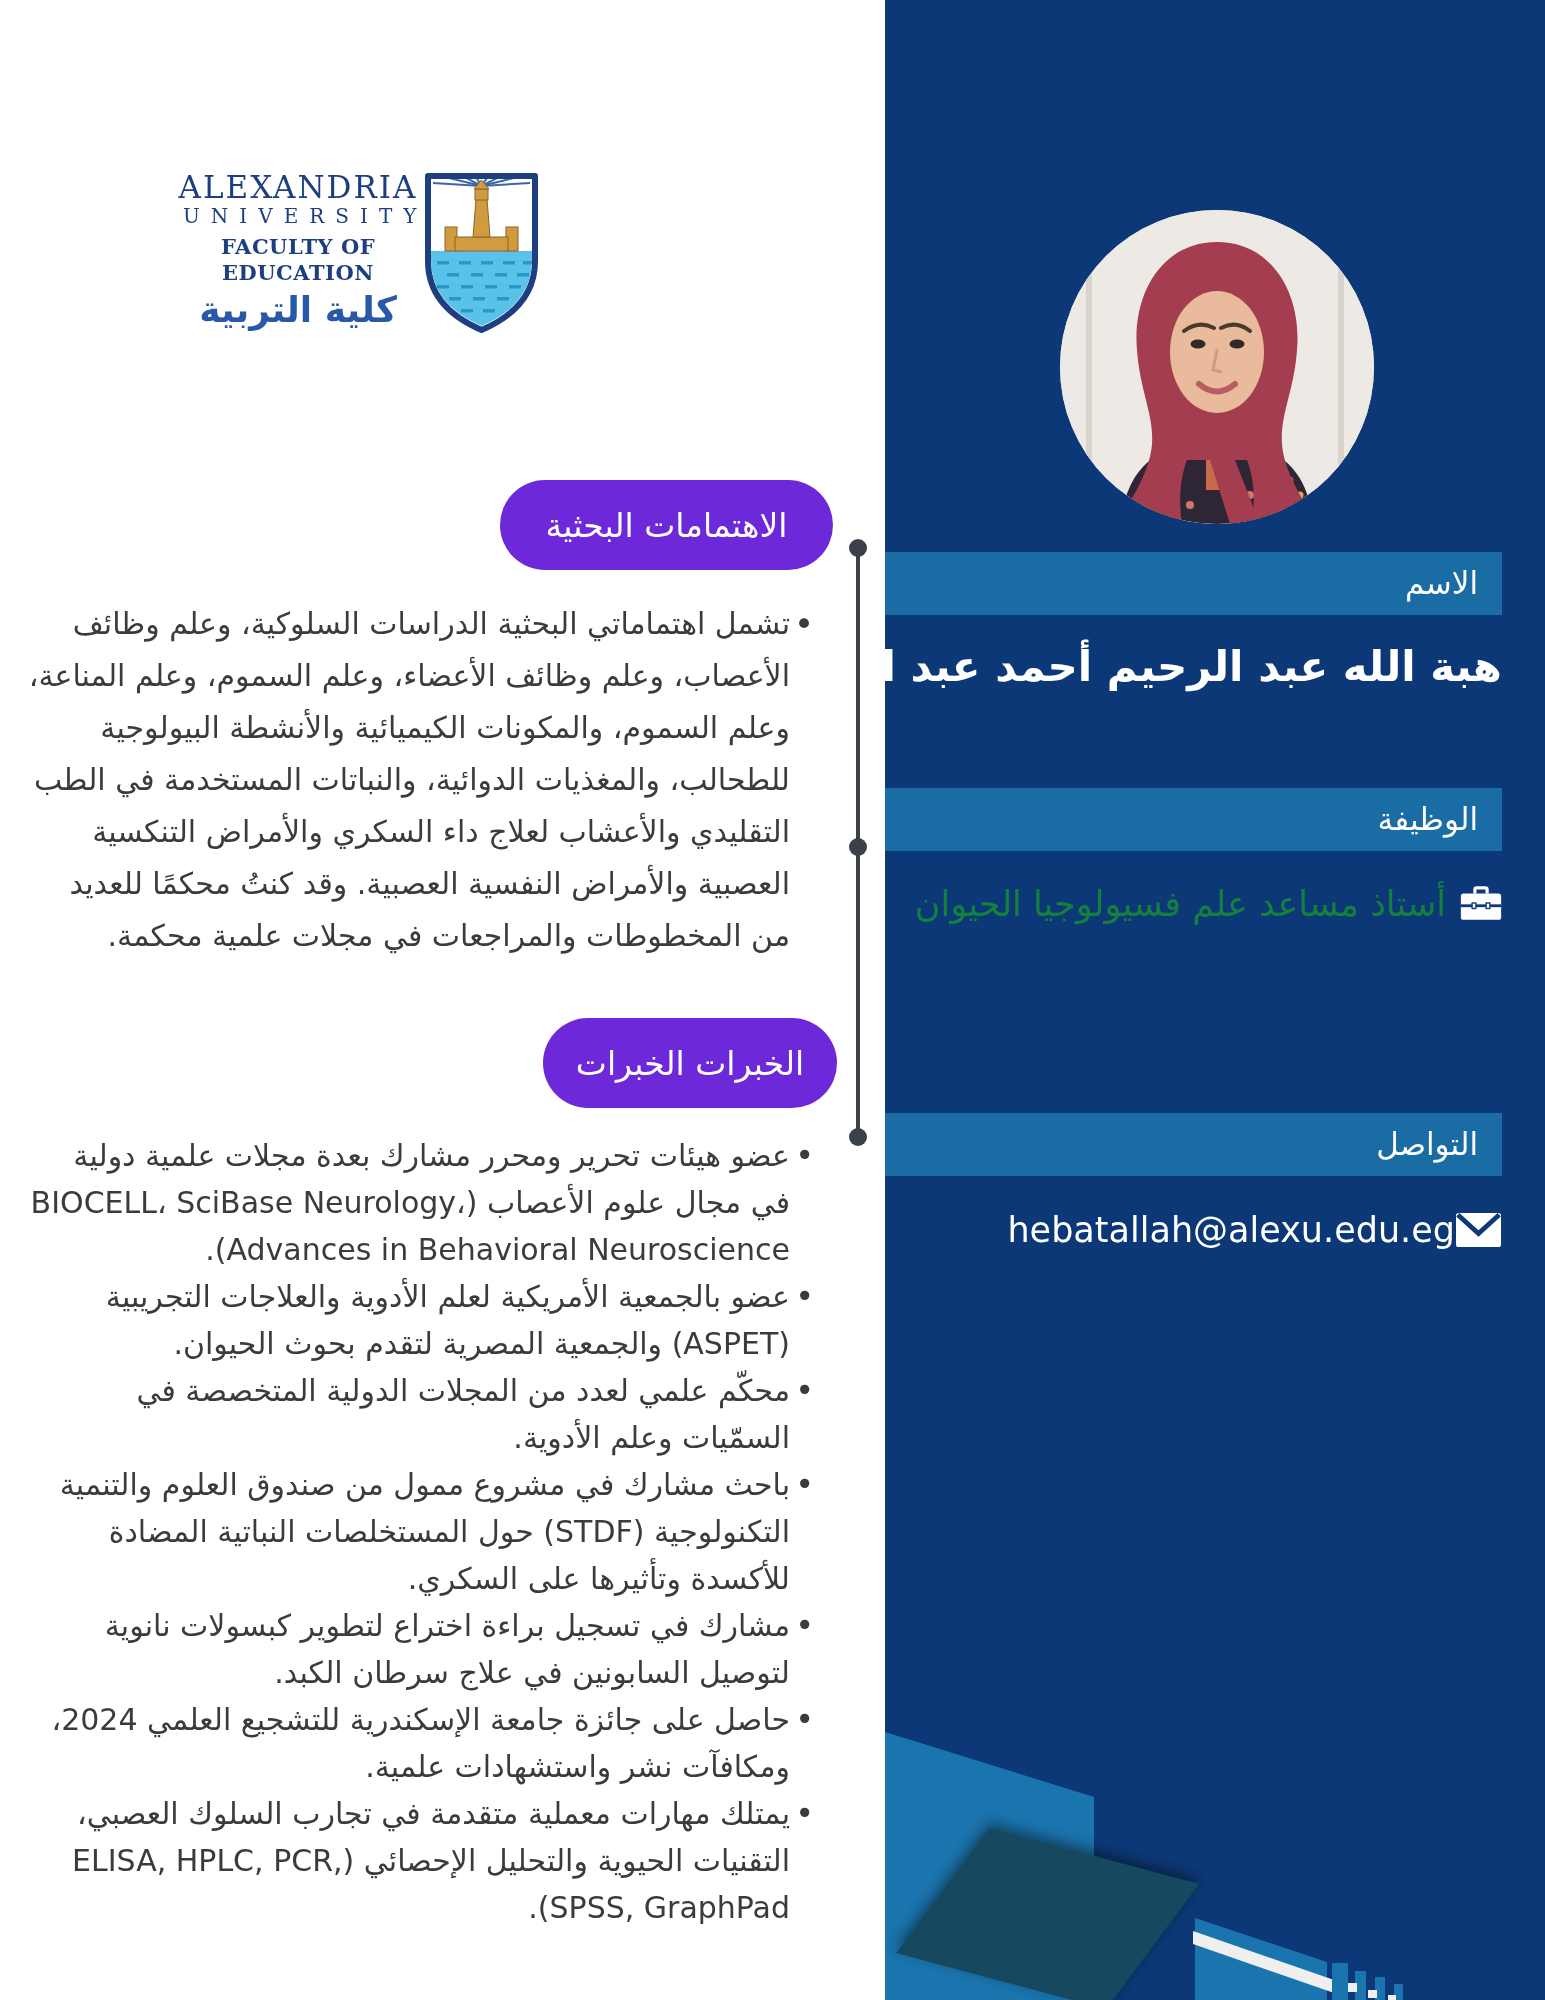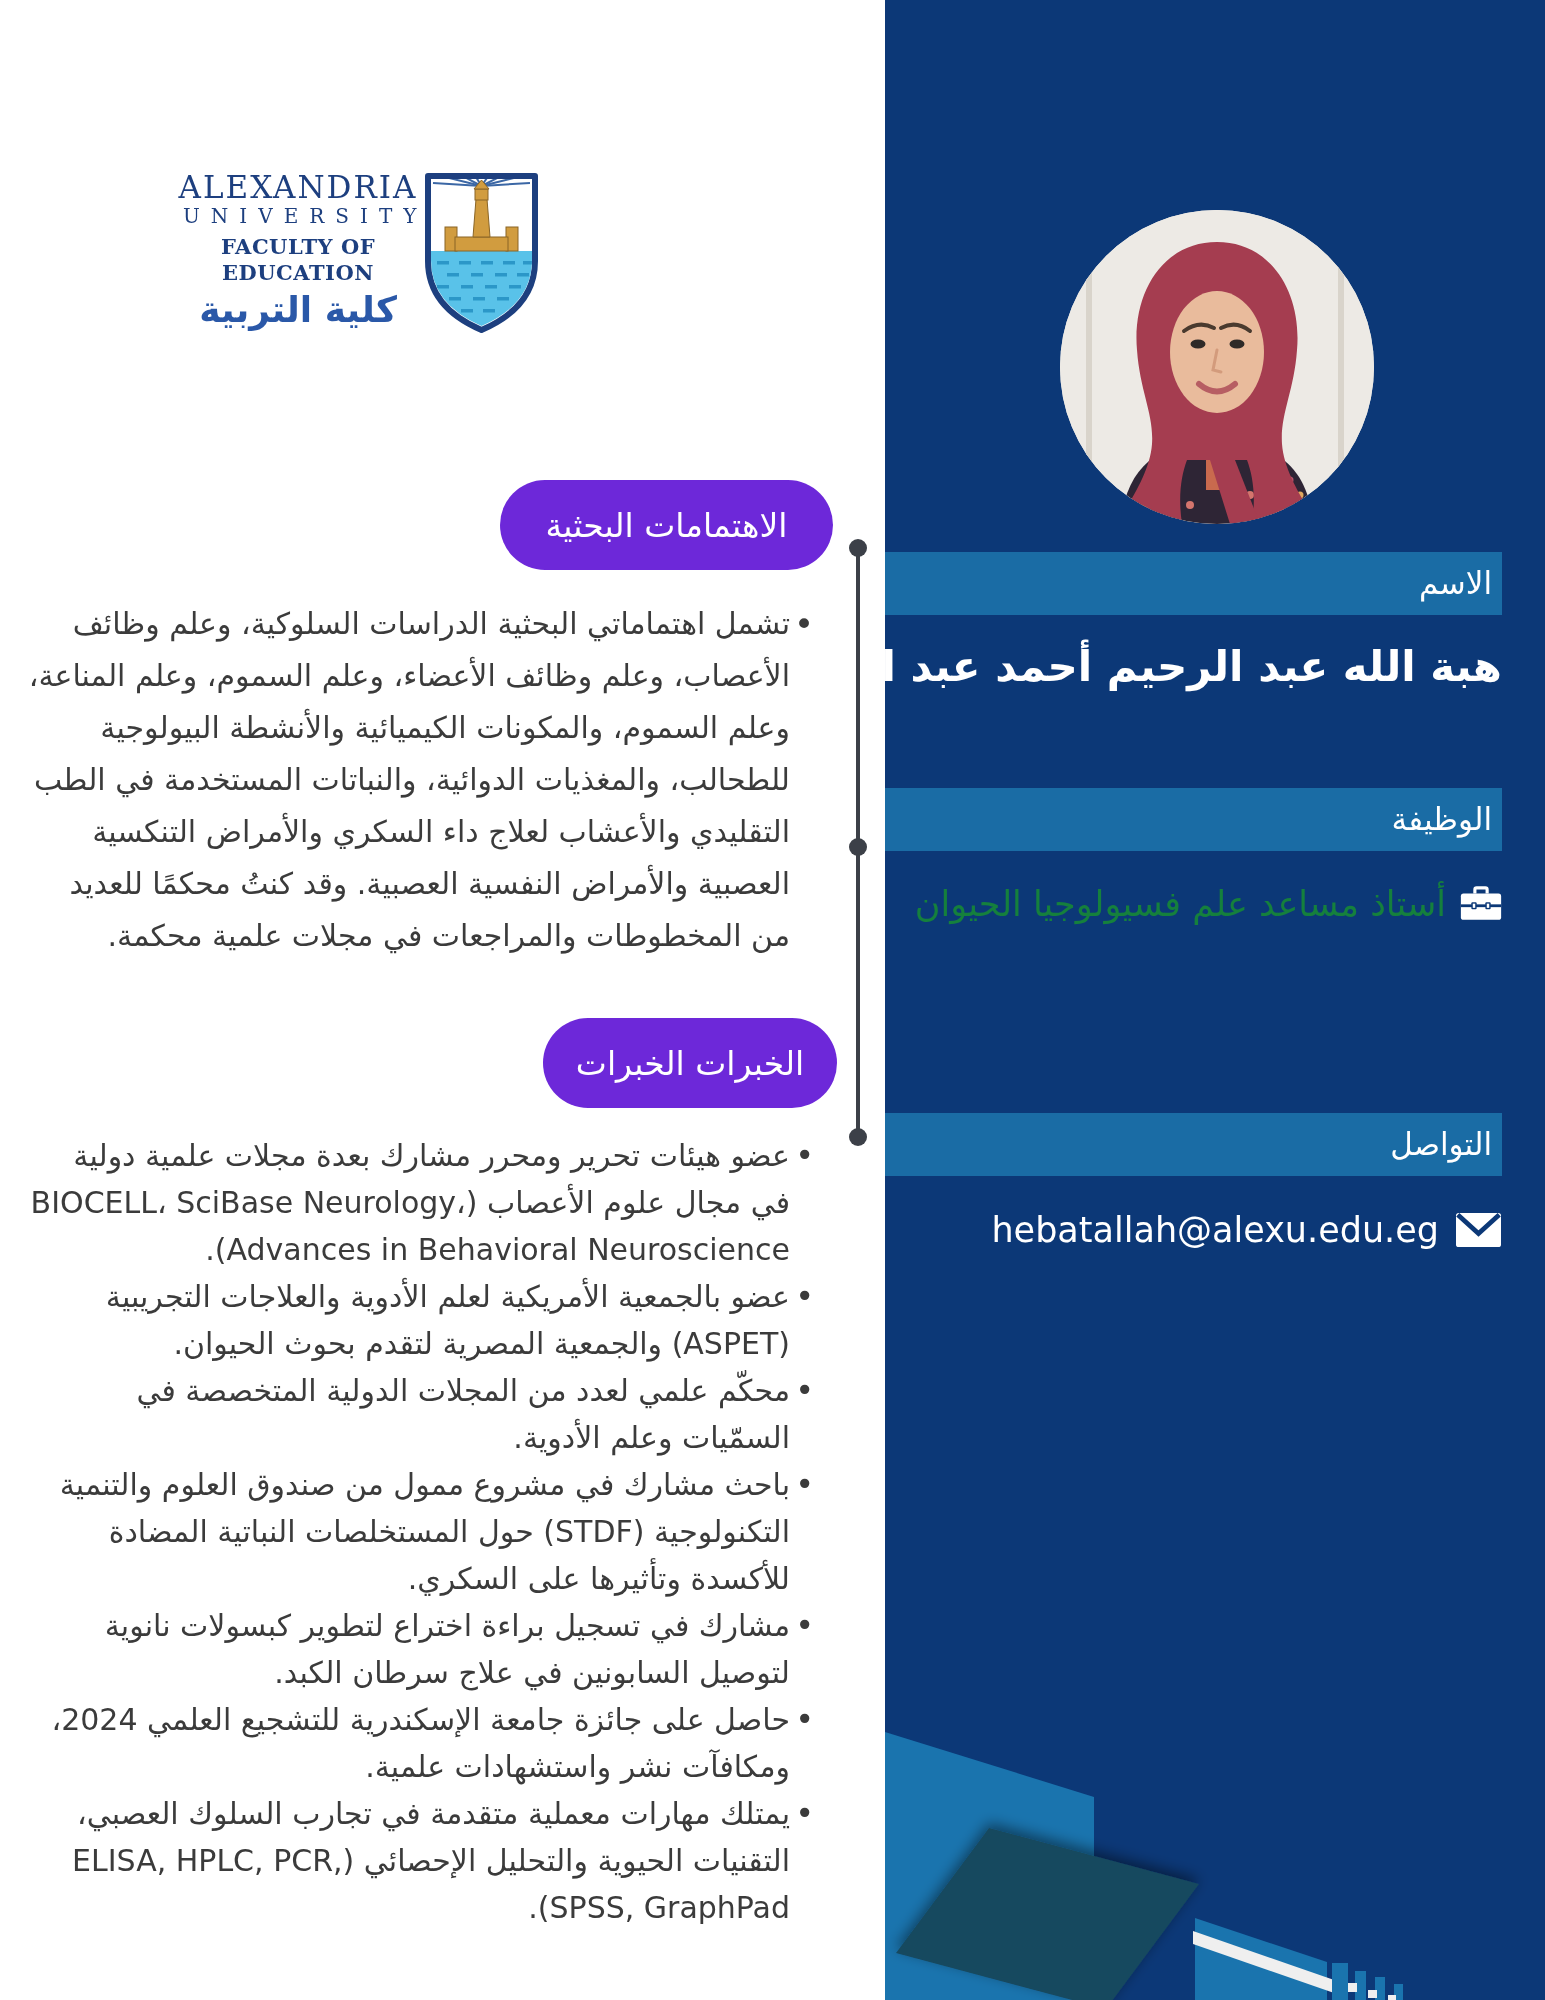--- a/index.html
+++ b/index.html
@@ -8,30 +8,30 @@
 
   
   .panel{position:absolute;left:885px;top:0;width:660px;height:2000px;background:#0c3877;}
 
   
   .photo{position:absolute;left:1060px;top:210px;width:314px;height:314px;border-radius:50%;overflow:hidden;background:#edeae5;}
   .photo svg{display:block;width:100%;height:100%;}
 
   
   .section-bar{position:absolute;left:885px;width:617px;height:63px;background:#1a6ca5;color:#fff;
-    font-size:31px;line-height:63px;text-align:right;padding-right:10px;box-sizing:border-box;direction:rtl;}
+    font-size:31px;line-height:63px;text-align:right;padding-right:24px;box-sizing:border-box;direction:rtl;}
   .bar-name{top:552px;}
   .bar-job{top:788px;}
   .bar-contact{top:1113px;}
 
   .profile-name{position:absolute;right:43px;top:630px;width:640px;color:#fff;font-size:42px;font-weight:bold;
     direction:rtl;text-align:right;white-space:nowrap;line-height:74px;}
 
   .job-row{position:absolute;right:43px;top:884px;direction:rtl;display:flex;align-items:center;gap:14px;color:#15803d;font-size:35px;}
-  .email-row{position:absolute;right:43px;top:1210px;display:flex;align-items:center;gap:16px;color:#fff;font-size:35px;direction:ltr;margin-left:28px;}
+  .email-row{position:absolute;right:43px;top:1210px;display:flex;align-items:center;color:#fff;font-size:35px;direction:ltr;margin-left:28px;}
   .icon-svg{display:block;}
 
   
   .logo{position:absolute;left:172px;top:170px;width:368px;height:206px;}
   .logo .txtcol{position:absolute;left:0;top:0;width:252px;text-align:center;color:#1d3f7f;}
   .logo .callig{font-size:40px;font-weight:bold;color:#2a58a8;line-height:72px;height:72px;direction:rtl;white-space:nowrap;}
   .logo .en1{font-family:"DejaVu Serif","Liberation Serif",serif;font-weight:normal;font-size:31px;letter-spacing:2px;line-height:30px;margin-top:2px;}
   .logo .en2{font-family:"DejaVu Serif","Liberation Serif",serif;font-size:20px;letter-spacing:11px;line-height:24px;margin-top:2px;text-indent:11px;}
   .logo .en3{font-family:"DejaVu Serif","Liberation Serif",serif;font-weight:bold;font-size:21px;line-height:26px;margin-top:6px;letter-spacing:.5px;}
   .logo .arfac{font-size:36px;font-weight:bold;color:#2a58a8;line-height:44px;margin-top:2px;direction:rtl;}

